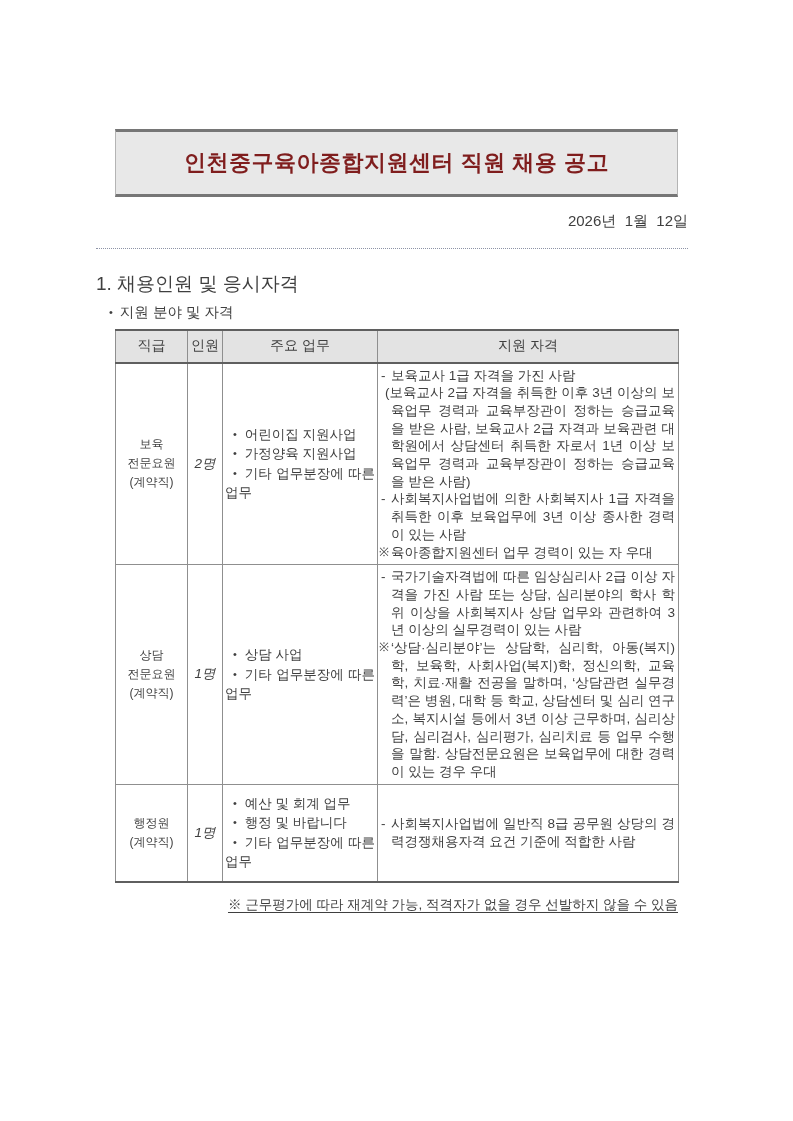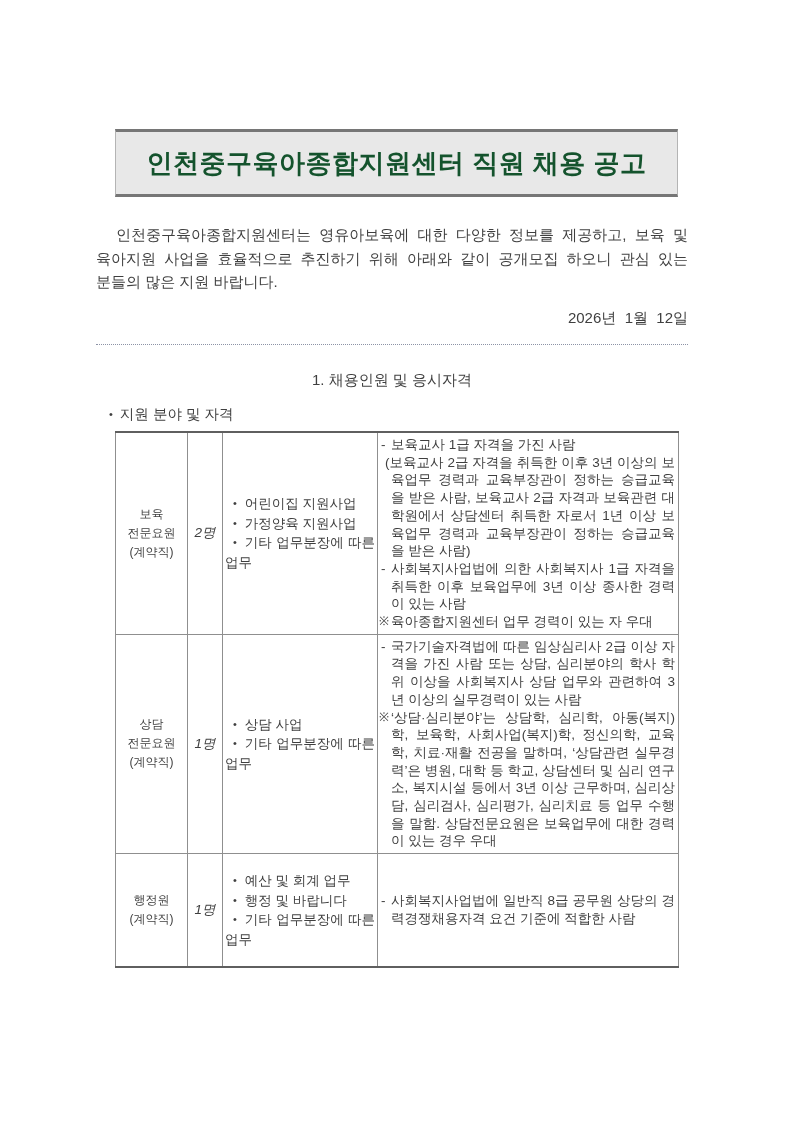--- a/index.html
+++ b/index.html
@@ -26,43 +26,43 @@
     margin:129px 10px 0 19px;
     background:var(--title-box-bg);
     border-top:3px solid #767676;
     border-bottom:3px solid #767676;
     border-left:1px solid #b4b4b4;
     border-right:1px solid #b4b4b4;
     height:68px;
     display:flex;align-items:center;justify-content:center;
   }
   .title-box h1{
-    font-size:26px;font-weight:bold;color:#14532d;
+    font-size:22px;font-weight:bold;color:#7f1d1d;
     letter-spacing:0.5px;white-space:pre;
   }
 
   
   .intro{
     margin-top:26px;
     font-size:15px;line-height:23.5px;
     text-indent:20px;
     text-align:justify;
     word-break:keep-all;
   }
 
   
   .date-block{margin-top:12px;text-align:right;font-size:15px;line-height:23.5px;}
   .date-block div{white-space:pre;}
 
   
   .dotted{margin-top:15px;height:0;border-bottom:1px dotted var(--dotted-line);}
 
   
-  .section-heading{margin-top:24px;font-size:15px;line-height:21px;text-align:center;}
-  .sub-bullet{margin-top:14px;padding-left:13px;font-size:14.5px;line-height:20px;}
+  .section-heading{margin-top:24px;font-size:19px;line-height:21px;}
+  .sub-bullet{margin-top:8px;padding-left:13px;font-size:14.5px;line-height:20px;}
   .sub-bullet .b{font-size:11px;vertical-align:1px;margin-right:7px;}
 
   
   table.recruit{
     margin:7px 10px 0 19px;
     width:563px;
     border-collapse:collapse;
     table-layout:fixed;
     border-top:2px solid var(--border-dark);
     border-bottom:2px solid var(--border-dark);
@@ -74,21 +74,21 @@
   }
   table.recruit tr.hdr th{
     background:var(--table-header-bg);
     height:33px;
     font-size:14px;
     text-align:center;
     border-bottom:2px solid var(--border-dark);
   }
   td.c-pos{text-align:center;font-size:12px;line-height:19px;}
   td.c-cnt{text-align:center;font-size:13.5px;font-style:italic;}
-  td.c-duty{padding:17px 2px;font-size:13.5px;line-height:19.5px;}
+  td.c-duty{padding:9px 2px;font-size:13.5px;line-height:19.5px;}
   .duty-item{text-align:justify;word-break:break-all;}
   .duty-item .b{margin-left:8px;margin-right:8px;font-size:11px;vertical-align:1px;}
   td.c-qual{padding:3px 3px 3px 0;font-size:13.5px;line-height:17.7px;}
   .qual-item{
     position:relative;padding-left:13px;
     text-align:justify;word-break:break-all;
   }
   .qual-marker{position:absolute;left:3px;top:0;width:11px;}
   .qual-item.m-ref .qual-marker{font-size:12px;left:1px;}
   .qual-item.paren{text-indent:-6px;}
@@ -106,21 +106,20 @@
 </head>
 <body>
 
 <div class="page">
   <div class="content">
 
     <div class="title-box">
       <h1>인천중구육아종합지원센터 직원 채용 공고</h1>
     </div>
 
-    <p class="intro">인천중구육아종합지원센터는 영유아보육에 대한 다양한 정보를 제공하고, 보육 및 육아지원 사업을 효율적으로 추진하기 위해 아래와 같이 공개모집 하오니 관심 있는 분들의 많은 지원 바랍니다.</p>
 
     <div class="date-block">
       <div>2026년  1월  12일</div>
     </div>
 
     <div class="dotted"></div>
 
     <div class="section-heading">1. 채용인원 및 응시자격</div>
 
     <div class="sub-bullet">
@@ -128,20 +127,26 @@
     </div>
 
     <table class="recruit">
       <colgroup>
         <col style="width:72px">
           <col style="width:35px">
           <col style="width:155px">
           <col style="width:301px">
       </colgroup>
       <tbody>
+          <tr class="hdr">
+        <th>직급</th>
+        <th>인원</th>
+        <th>주요 업무</th>
+        <th>지원 자격</th>
+      </tr>
 
       <tr class="r1">
         <td class="c-pos">
           <div>보육</div>
           <div>전문요원</div>
           <div>(계약직)</div>
         </td>
         <td class="c-cnt">2명</td>
         <td class="c-duty">
           <div class="duty-item"><span class="b">•</span><span>어린이집 지원사업</span></div>
@@ -184,15 +189,16 @@
           <div class="duty-item"><span class="b">•</span><span>행정 및 바랍니다</span></div>
           <div class="duty-item"><span class="b">•</span><span>기타 업무분장에 따른 업무</span></div>
         </td>
         <td class="c-qual">
           <div class="qual-item"><span class="qual-marker">-</span><span>사회복지사업법에 일반직 8급 공무원 상당의 경력경쟁채용자격 요건 기준에 적합한 사람</span></div>
         </td>
       </tr>
     </tbody>
       </table>
 
+    <div class="footnote">※ 근무평가에 따라 재계약 가능, 적격자가 없을 경우 선발하지 않을 수 있음</div>
 
   </div>
 </div>
 
 </body></html>

